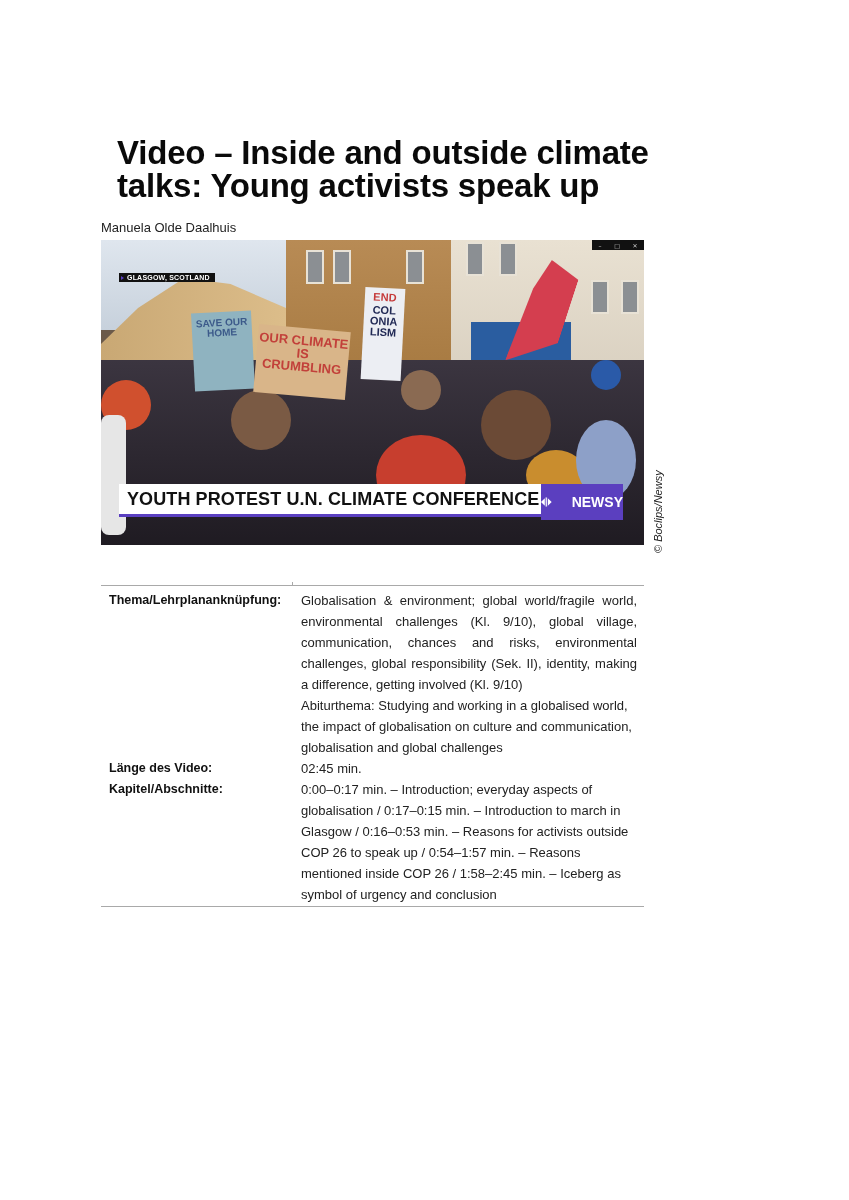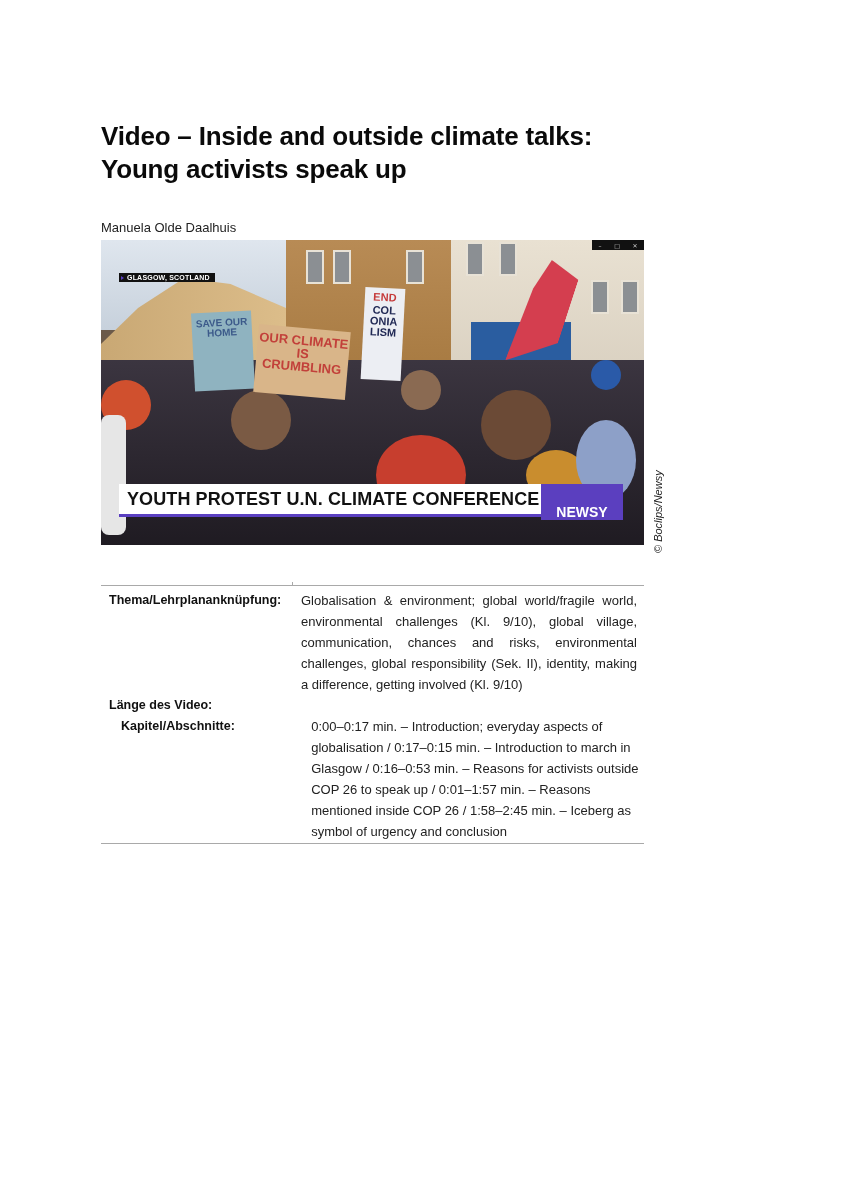--- a/index.html
+++ b/index.html
@@ -1,17 +1,17 @@
 <!DOCTYPE html>
 <html><head>
 <meta charset="utf-8">
 <style>
   html, body { margin: 0; padding: 0; background: #ffffff; }
   body { width: 849px; height: 1200px; position: relative; font-family: "DejaVu Sans", "Liberation Sans", sans-serif; color: #111; overflow: hidden; }
-  .page-title { position: absolute; left: 101px; top: 120px; width: 560px; font-family: "Liberation Sans", sans-serif; font-weight: bold; font-size: 26px; line-height: 33px; letter-spacing: -0.2px; margin: 0; color: #0a0a0a; }
+  .page-title { position: absolute; left: 101px; top: 120px; width: 560px; font-family: "Liberation Sans", sans-serif; font-weight: bold; font-size: 33px; line-height: 33px; letter-spacing: -0.2px; margin: 16px; color: #0a0a0a; }
   .author { position: absolute; left: 101px; top: 220px; font-family: "Liberation Sans", sans-serif; font-size: 13px; color: #222; }
 
   .video { position: absolute; left: 101px; top: 240px; width: 543px; height: 305px; overflow: hidden; background: #6b5a4a; }
   .sky { position: absolute; left: 0; top: 0; width: 190px; height: 90px; background: linear-gradient(#dfe6ee, #c7d1dc); }
   .bldg1 { position: absolute; left: 0; top: 20px; width: 185px; height: 120px; background: linear-gradient(90deg, #c9a874, #dcbd8a); clip-path: polygon(0 70%, 20% 40%, 45% 15%, 70% 20%, 100% 40%, 100% 100%, 0 100%); }
   .bldg2 { position: absolute; left: 185px; top: 0; width: 165px; height: 150px; background: linear-gradient(#b88b55, #a5783f); }
   .bldg3 { position: absolute; left: 350px; top: 0; width: 193px; height: 150px; background: linear-gradient(#e9e1d2, #d8cfbf); }
   .shopfront { position: absolute; left: 370px; top: 82px; width: 100px; height: 40px; background: #2a5da0; }
   .win { position: absolute; width: 14px; height: 30px; background: #8b8f93; border: 2px solid #e8e2d6; }
   .crowd { position: absolute; left: 0; top: 120px; width: 543px; height: 185px; background: linear-gradient(#3b3540, #1f1b22); }
@@ -20,33 +20,33 @@
   .sign-crumbling { left: 155px; top: 88px; width: 92px; height: 68px; background: #d9b589; color: #c2403a; font-size: 13px; transform: rotate(5deg); padding-top: 6px; box-sizing: border-box; }
   .sign-end { left: 262px; top: 48px; width: 40px; height: 92px; background: #eceef3; color: #222a55; font-size: 11px; transform: rotate(3deg); padding-top: 4px; box-sizing: border-box; }
   .sign-end .red { color: #c53a3a; display: block; margin-bottom: 2px; }
   .sign-blue { left: 92px; top: 72px; width: 60px; height: 78px; background: #8fb3c0; color: #3c5a8a; font-size: 10px; transform: rotate(-3deg); padding-top: 6px; box-sizing: border-box; }
   .flag { position: absolute; left: 420px; top: 20px; width: 45px; height: 110px; background: #d43e4f; transform: rotate(18deg); clip-path: polygon(30% 0, 100% 10%, 100% 70%, 0 100%, 10% 30%); }
   .win-controls { position: absolute; right: 0; top: 0; width: 52px; height: 10px; background: #111; display: flex; justify-content: space-around; align-items: center; color: #ccc; font-size: 6px; }
   .location-tag { position: absolute; left: 18px; top: 33px; background: #111; color: #fff; font-family: "Liberation Sans", sans-serif; font-weight: bold; font-size: 7px; padding: 1px 5px 1px 8px; letter-spacing: 0.2px; }
   .location-tag::before { content: ""; position: absolute; left: 2px; top: 3px; border-left: 3px solid #5a3fc0; border-top: 2px solid transparent; border-bottom: 2px solid transparent; }
   .lower-third { position: absolute; left: 18px; top: 244px; width: 488px; height: 33px; background: #fff; border-bottom: 3px solid #5a3fc0; display: flex; align-items: center; padding-left: 8px; box-sizing: border-box; }
   .lower-third span { font-family: "Liberation Sans", sans-serif; font-weight: bold; font-size: 18px; color: #111; letter-spacing: 0.1px; }
-  .brand { position: absolute; left: 440px; top: 244px; width: 82px; height: 36px; background: #5b3fbf; display: flex; align-items: center; justify-content: center; gap: 20px; flex-direction: column; }
+  .brand { position: absolute; left: 440px; top: 244px; width: 82px; height: 36px; background: #5b3fbf; display: flex; align-items: center; justify-content: center; gap: 20px; }
   .brand span { font-family: "Liberation Sans", sans-serif; font-weight: bold; font-size: 14px; color: #fff; }
   .brand .logo { width: 14px; height: 14px; }
 
   .credit { position: absolute; left: 652px; top: 553px; transform-origin: 0 0; transform: rotate(-90deg); font-family: "Liberation Sans", sans-serif; font-style: italic; font-size: 11px; color: #222; white-space: nowrap; }
 
   .info-table { position: absolute; left: 101px; top: 585px; width: 543px; border-top: 1px solid #a9a9a9; border-bottom: 1px solid #a9a9a9; }
   .info-table .divider { position: absolute; left: 191px; top: -4px; width: 1px; height: 4px; background: #a9a9a9; }
   .info-row { display: flex; }
   .info-label { width: 200px; padding-left: 8px; box-sizing: border-box; font-family: "Liberation Sans", sans-serif; font-weight: bold; font-size: 12.5px; line-height: 21px; color: #111; }
   .info-value { width: 336px; padding-left: 0; font-family: "Liberation Sans", sans-serif; font-size: 13px; line-height: 21px; color: #222; }
   .first-row { padding-top: 4px; }
-  .last-row { padding-bottom: 1px; margin-left: 12px; }
+  .last-row { padding-bottom: 1px; }
 </style>
 </head>
 <body>
 
 <h1 class="page-title">Video – Inside and outside climate talks: Young activists speak up</h1>
 <div class="author">Manuela Olde Daalhuis</div>
 
 <div class="video">
   <div class="sky"></div>
   <div class="bldg1"></div>
@@ -101,22 +101,24 @@
 </div>
 
 <div class="credit">© Boclips/Newsy</div>
 
 <div class="info-table">
   <div class="divider"></div>
   <div class="info-row first-row">
     <div class="info-label">Thema/Lehrplananknüpfung:</div>
     <div class="info-value">
       <div class="justify" style="text-align:justify">Globalisation &amp; environment; global world/fragile world, environmental challenges (Kl. 9/10), global village, communication, chances and risks, environmental challenges, global responsibility (Sek. II), identity, making a difference, getting involved (Kl. 9/10)</div>
+      <div>Abiturthema: Studying and working in a globalised world, the impact of globalisation on culture and communication, globalisation and global challenges</div>
     </div>
   </div>
   <div class="info-row">
     <div class="info-label">Länge des Video:</div>
+    <div class="info-value">02:45 min.</div>
   </div>
   <div class="info-row last-row">
     <div class="info-label">Kapitel/Abschnitte:</div>
-    <div class="info-value">0:00–0:17 min. – Introduction; everyday aspects of globalisation / 0:17–0:15 min. – Introduction to march in Glasgow / 0:16–0:53 min. – Reasons for activists outside COP 26 to speak up / 0:01–1:57 min. – Reasons mentioned inside COP 26 / 1:58–2:45 min. – Iceberg as symbol of urgency and conclusion</div>
+    <div class="info-value">0:00–0:17 min. – Introduction; everyday aspects of globalisation / 0:17–0:15 min. – Introduction to march in Glasgow / 0:16–0:53 min. – Reasons for activists outside COP 26 to speak up / 0:54–1:57 min. – Reasons mentioned inside COP 26 / 1:58–2:45 min. – Iceberg as symbol of urgency and conclusion</div>
   </div>
 </div>
 
 </body></html>

